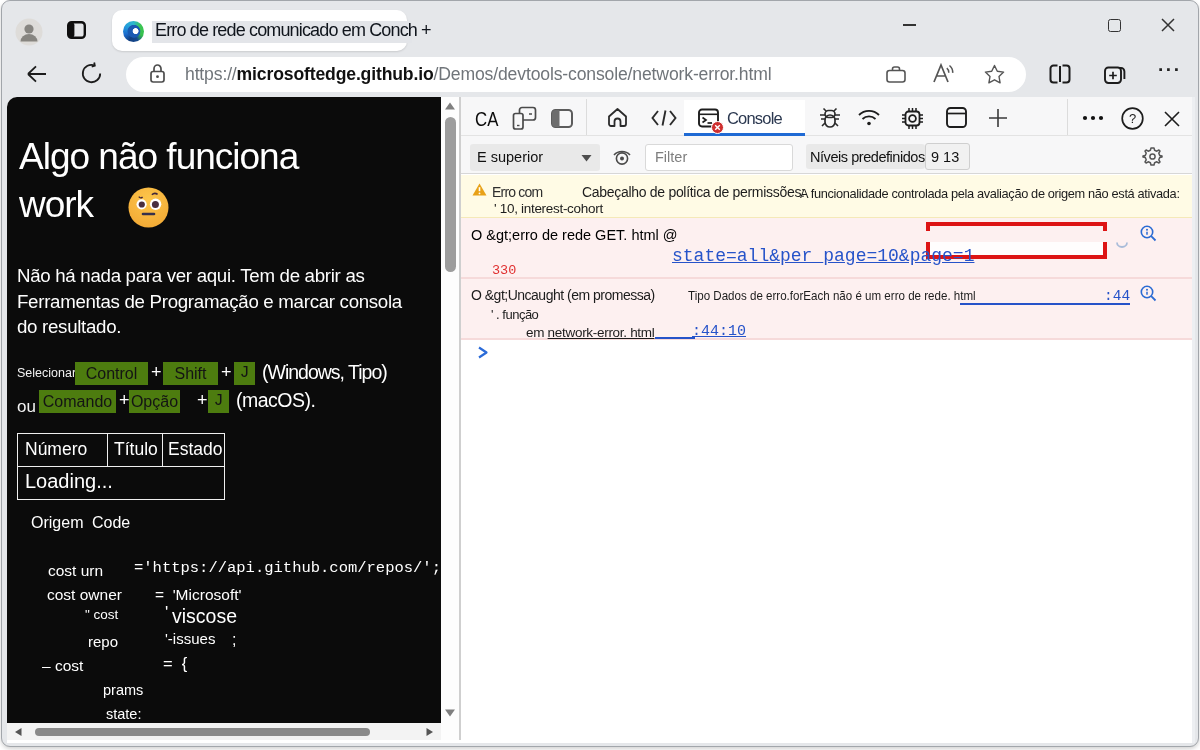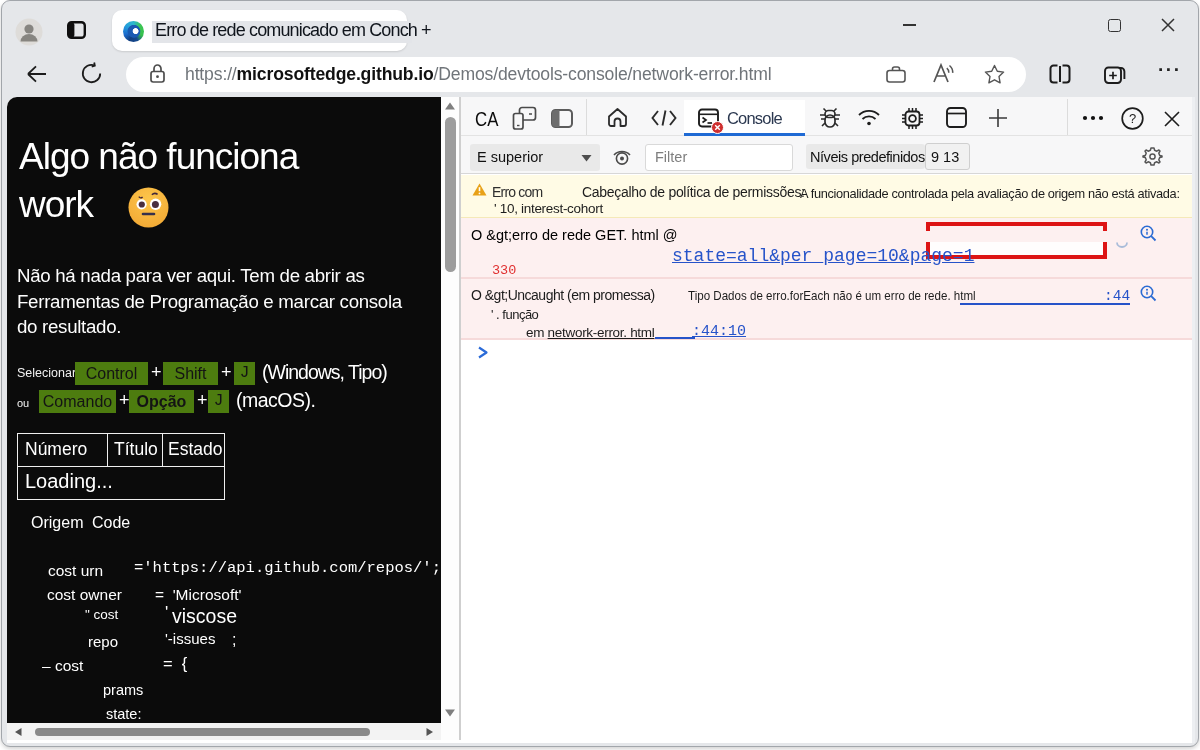--- a/index.html
+++ b/index.html
@@ -153,24 +153,24 @@
   <div class="ab" style="left:17px;top:263px;color:#fefefe;font-size:18.7px;letter-spacing:-0.3px;line-height:25.7px;white-space:nowrap;">Não há nada para ver aqui. Tem de abrir as<br>Ferramentas de Programação e marcar consola<br>do resultado.</div>
 
   <div class="ab" style="left:17px;top:366px;color:#f2f2f2;font-size:12.5px;">Selecionar</div>
   <div class="key" style="left:75px;top:362px;width:73px;height:23px;">Control</div>
   <div class="ab" style="left:151px;top:362px;color:#fff;font-size:18px;">+</div>
   <div class="key" style="left:163px;top:362px;width:55px;height:23px;">Shift</div>
   <div class="ab" style="left:221px;top:362px;color:#fff;font-size:18px;">+</div>
   <div class="key m" style="left:234px;top:362px;width:21px;height:23px;">J</div>
   <div class="ab" style="left:262px;top:361px;color:#fff;font-size:19.5px;letter-spacing:-1px;">(Windows, Tipo)</div>
 
-  <div class="ab" style="left:17px;top:397px;color:#f2f2f2;font-size:11px;">ou</div>
+  <div class="ab" style="left:17px;top:397px;color:#f2f2f2;font-size:17px;">ou</div>
   <div class="key" style="left:39px;top:390px;width:77px;height:23px;">Comando</div>
   <div class="ab" style="left:119px;top:390px;color:#fff;font-size:18px;">+</div>
-  <div class="key" style="left:129px;top:390px;width:65px;height:23px;font-weight:bold;">Opção</div>
+  <div class="key" style="left:129px;top:390px;width:51px;height:23px;">Opção</div>
   <div class="ab" style="left:197px;top:390px;color:#fff;font-size:18px;">+</div>
   <div class="key m" style="left:208px;top:390px;width:21px;height:23px;">J</div>
   <div class="ab" style="left:236px;top:389px;color:#fff;font-size:19.5px;letter-spacing:-0.5px;">(macOS).</div>
 
   <div class="ab" style="left:17px;top:433px;width:208px;height:67px;border:1.5px solid #efefef;box-sizing:border-box;"></div>
   <div class="ab" style="left:17px;top:433px;width:91px;height:34px;border-right:1.5px solid #efefef;border-bottom:1.5px solid #efefef;box-sizing:border-box;color:#fff;font-size:17.5px;line-height:32px;padding-left:8px;">Número</div>
   <div class="ab" style="left:108px;top:433px;width:55px;height:34px;border-right:1.5px solid #efefef;border-bottom:1.5px solid #efefef;box-sizing:border-box;color:#fff;font-size:17.5px;line-height:32px;padding-left:6px;">Título</div>
   <div class="ab" style="left:163px;top:433px;width:62px;height:34px;border-bottom:1.5px solid #efefef;box-sizing:border-box;color:#fff;font-size:17.5px;line-height:32px;padding-left:5px;">Estado</div>
   <div class="ab" style="left:25px;top:470px;color:#fff;font-size:20px;">Loading...</div>
 

